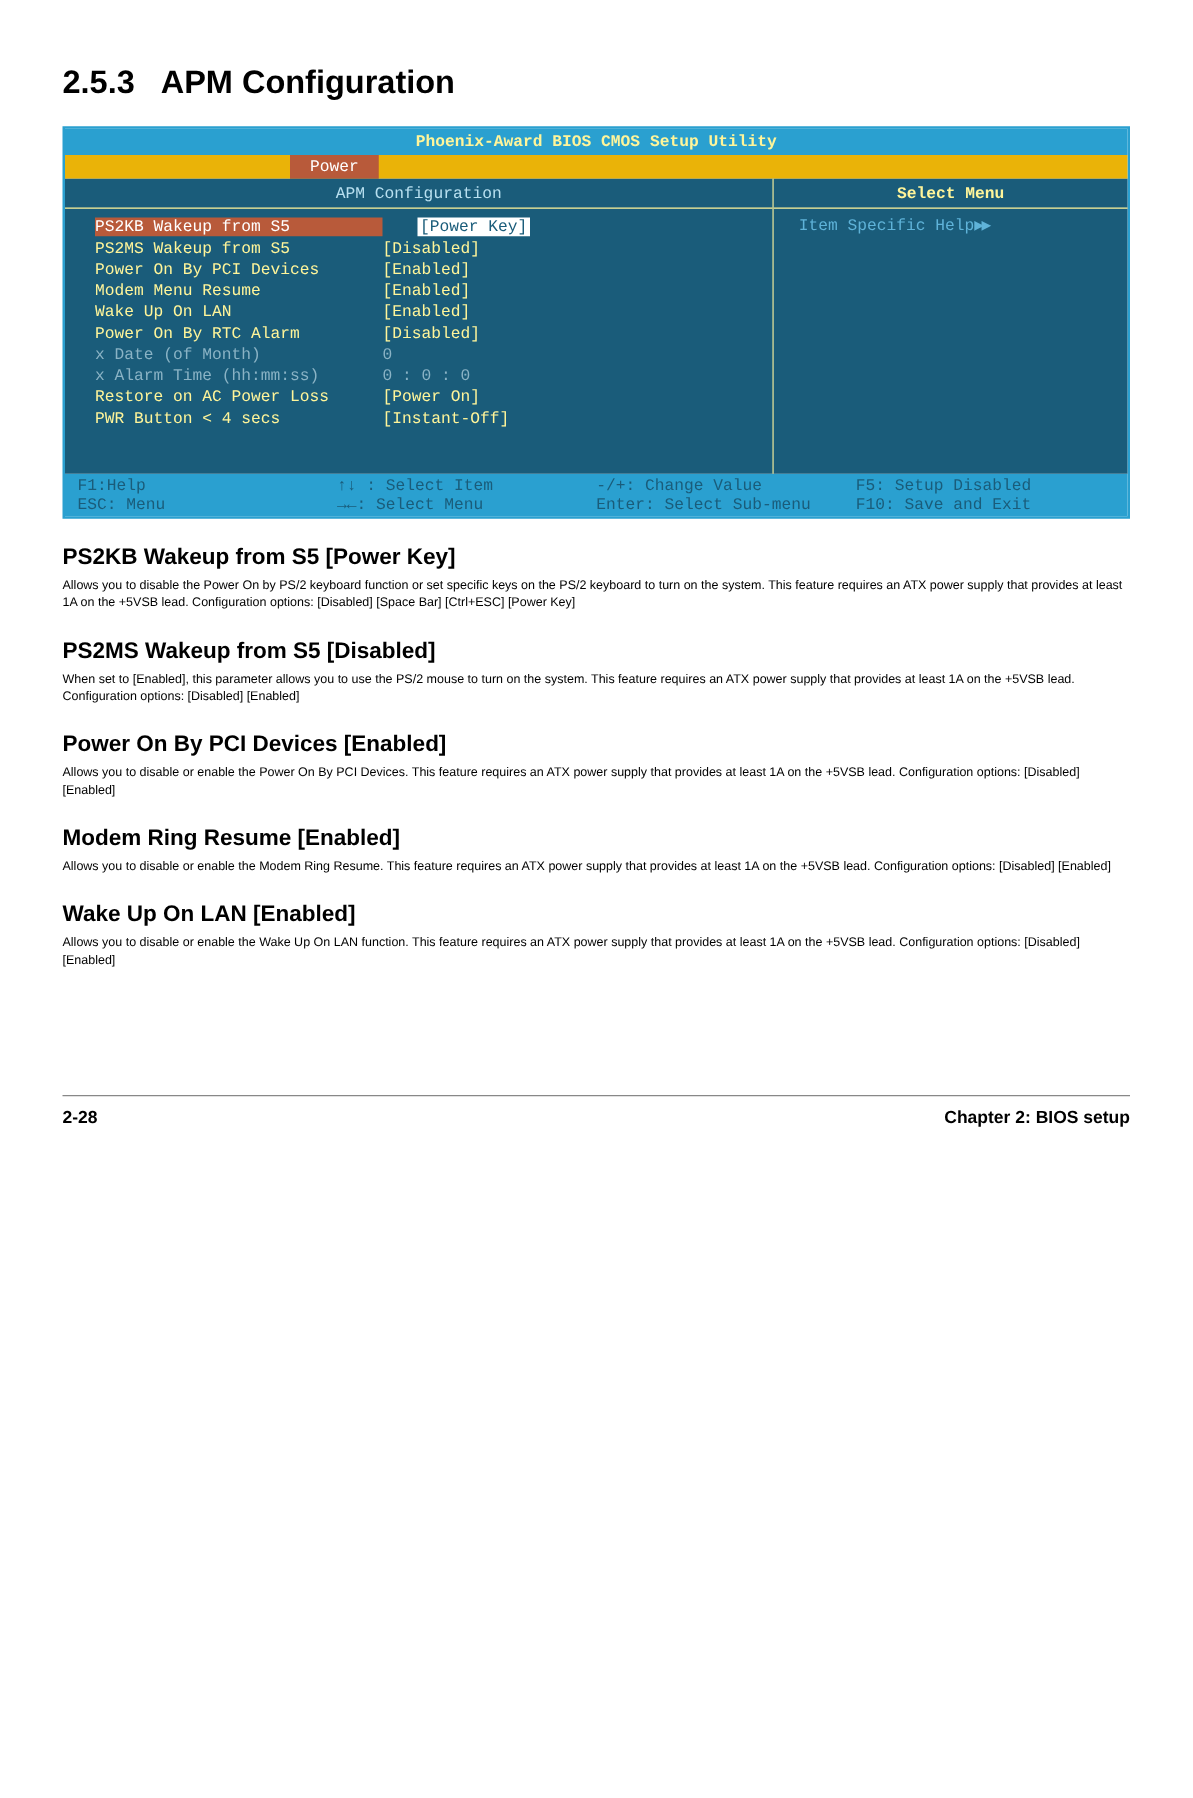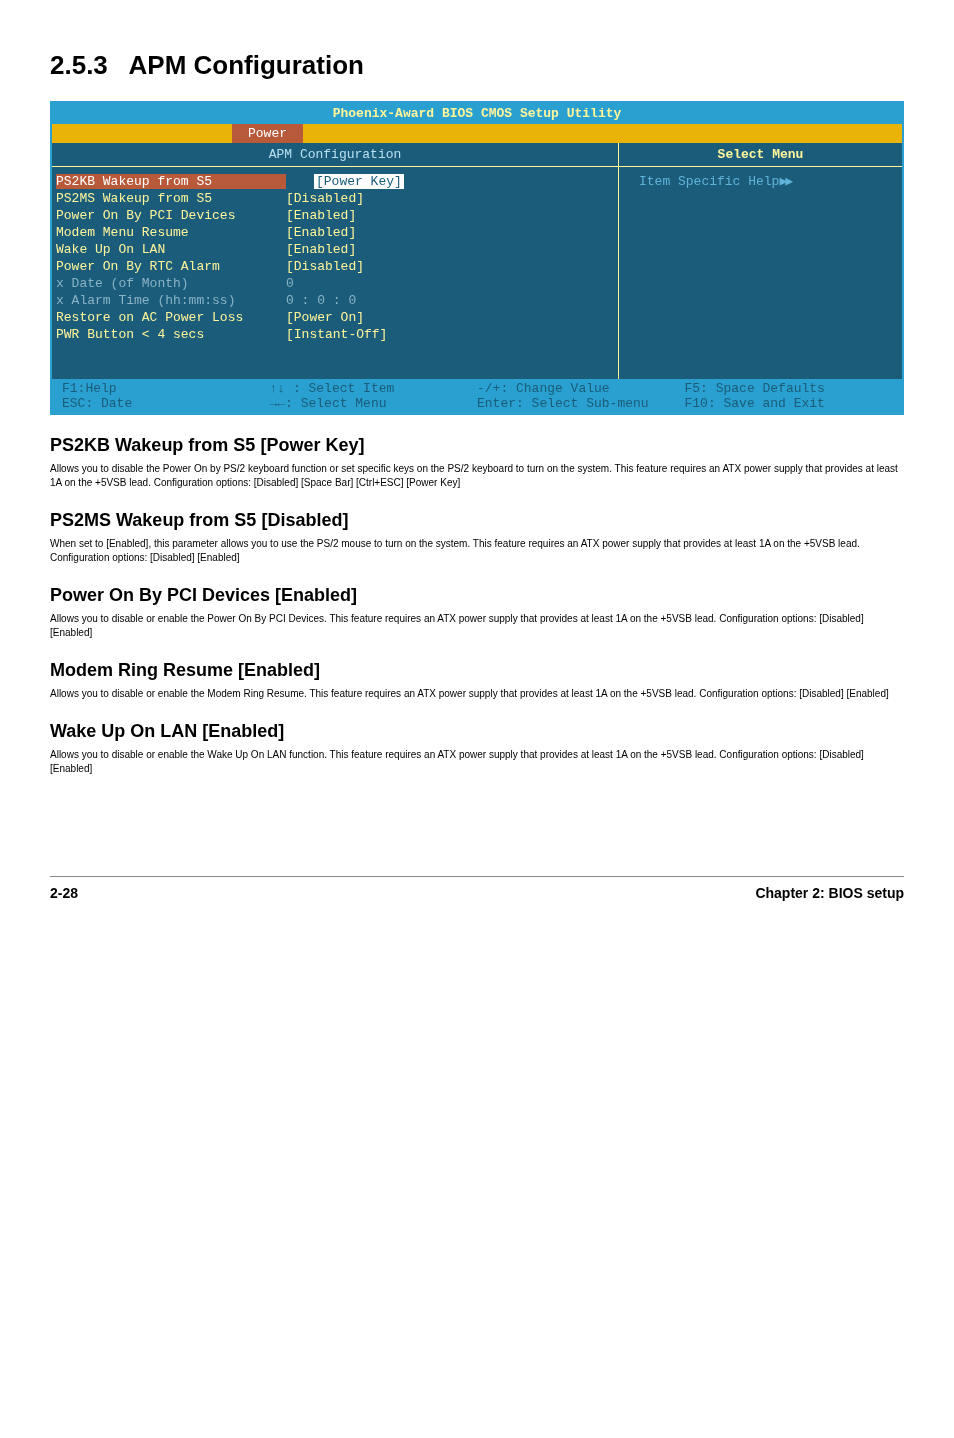--- a/index.html
+++ b/index.html
@@ -70,21 +70,21 @@
       border-bottom: 1px solid #fff59a;
     }
     .bios-subheader-right {
       text-align: center;
       padding: 4px 0;
       color: #fff59a;
       border-bottom: 1px solid #fff59a;
       font-weight: bold;
     }
     .bios-content {
-      padding: 6px 4px;
+      padding: 6px 24px;
       min-height: 200px;
     }
     .bios-content-right {
       padding: 6px 20px;
       color: #5fb3d9;
     }
     .bios-row {
       display: flex;
       padding: 1px 0;
     }
@@ -195,26 +195,26 @@
     </div>
     <div class="bios-right">
       <div class="bios-subheader-right">Select Menu</div>
       <div class="bios-content-right">
         <span>Item Specific Help</span><span class="help-arrows">▶▶</span>
       </div>
     </div>
   </div>
   <div class="bios-footer">
     <div><span>F1:Help</span>
-<span>ESC: Date</span></div>
+<span>ESC: Menu</span></div>
     <div><span>↑↓ : Select Item</span>
 <span>→←: Select Menu</span></div>
     <div><span>-/+: Change Value</span>
 <span>Enter: Select Sub-menu</span></div>
-    <div><span>F5: Space Defaults</span>
+    <div><span>F5: Setup Disabled</span>
 <span>F10: Save and Exit</span></div>
   </div>
 </div>
 
 <div id="subsections">
     <h2 class="subsection">PS2KB Wakeup from S5 [Power Key]</h2>
     <p class="body-text">Allows you to disable the Power On by PS/2 keyboard function or set specific keys on the PS/2 keyboard to turn on the system. This feature requires an ATX power supply that provides at least 1A on the +5VSB lead. Configuration options: [Disabled] [Space Bar] [Ctrl+ESC] [Power Key]</p>
     <h2 class="subsection">PS2MS Wakeup from S5 [Disabled]</h2>
     <p class="body-text">When set to [Enabled], this parameter allows you to use the PS/2 mouse to turn on the system. This feature requires an ATX power supply that provides at least 1A on the +5VSB lead. Configuration options: [Disabled] [Enabled]</p>
     <h2 class="subsection">Power On By PCI Devices [Enabled]</h2>

